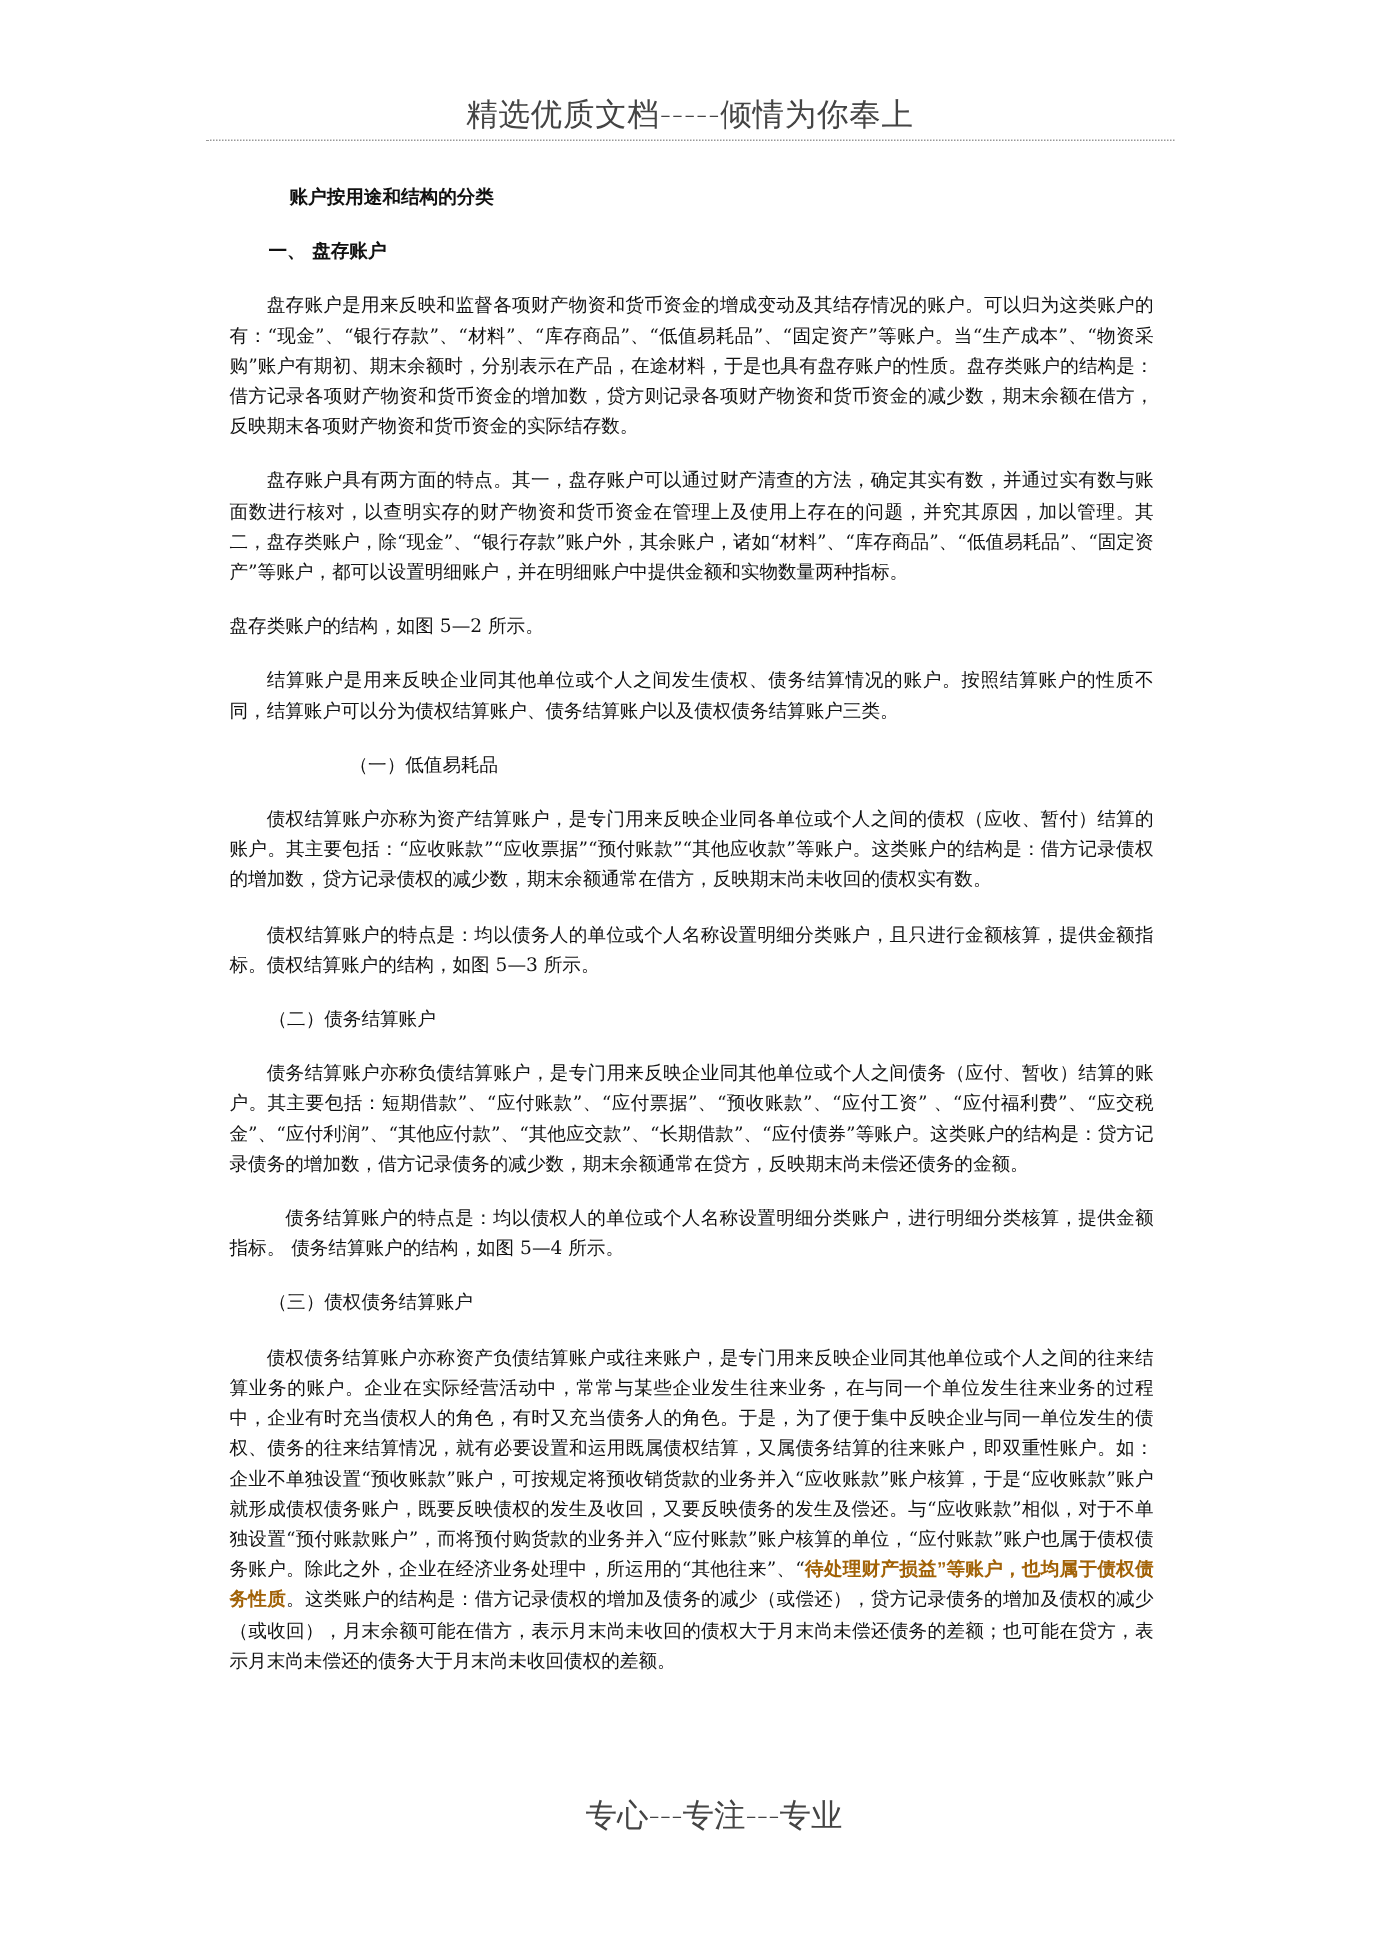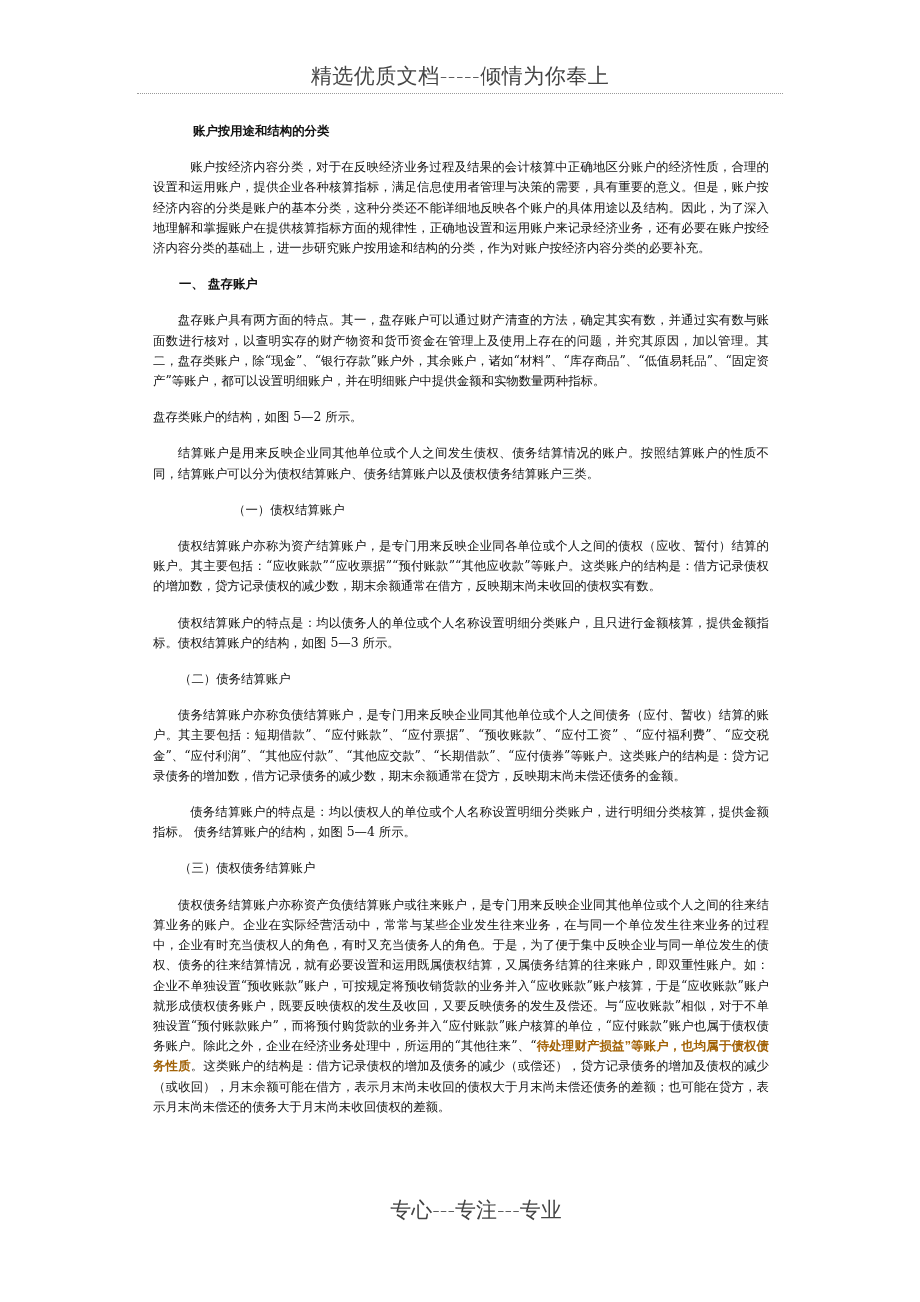--- a/index.html
+++ b/index.html
@@ -25,26 +25,26 @@
             font-weight: 300; color: #444; }
 </style>
 </head>
 <body>
 
 <div class="header">精选优质文档-----倾情为你奉上</div>
 <div class="header-rule"></div>
 
 <div class="content">
   <p class="title">账户按用途和结构的分类</p>
-  <p class="ind3">账户按经济内容分类，对于在反映经济业务过程及结果的会计核算中正确地区分账户的经济性质，合理的设置和运用账户，提供企业各种核算指标，满足信息使用者管理与决策的需要，具有重要的意义。但是，账户按经济内容的分类是账户的基本分类，这种分类还不能详细地反映各个账户的具体用途以及结构。因此，为了深入地理解和掌握账户在提供核算指标方面的规律性，正确地设置和运用账户来记录经济业务，还有必要在账户按经济内容分类的基础上，进一步研究账户按用途和结构的分类，作为对账户按经济内容分类的必要补充。</p>
   <p class="sec">一、  盘存账户</p>
+  <p class="ind2">盘存账户是用来反映和监督各项财产物资和货币资金的增成变动及其结存情况的账户。可以归为这类账户的有：“现金”、“银行存款”、“材料”、“库存商品”、“低值易耗品”、“固定资产”等账户。当“生产成本”、“物资采购”账户有期初、期末余额时，分别表示在产品，在途材料，于是也具有盘存账户的性质。盘存类账户的结构是：借方记录各项财产物资和货币资金的增加数，贷方则记录各项财产物资和货币资金的减少数，期末余额在借方，反映期末各项财产物资和货币资金的实际结存数。</p>
   <p class="ind2">盘存账户具有两方面的特点。其一，盘存账户可以通过财产清查的方法，确定其实有数，并通过实有数与账面数进行核对，以查明实存的财产物资和货币资金在管理上及使用上存在的问题，并究其原因，加以管理。其二，盘存类账户，除“现金”、“银行存款”账户外，其余账户，诸如“材料”、“库存商品”、“低值易耗品”、“固定资产”等账户，都可以设置明细账户，并在明细账户中提供金额和实物数量两种指标。</p>
   <p>盘存类账户的结构，如图 5—2 所示。</p>
   <p class="ind2">结算账户是用来反映企业同其他单位或个人之间发生债权、债务结算情况的账户。按照结算账户的性质不同，结算账户可以分为债权结算账户、债务结算账户以及债权债务结算账户三类。</p>
-  <p class="sub1">（一）债权结算账户</p>
+  <p class="sub1">（一）低值易耗品</p>
   <p class="ind2">债权结算账户亦称为资产结算账户，是专门用来反映企业同各单位或个人之间的债权（应收、暂付）结算的账户。其主要包括：“应收账款”“应收票据”“预付账款”“其他应收款”等账户。这类账户的结构是：借方记录债权的增加数，贷方记录债权的减少数，期末余额通常在借方，反映期末尚未收回的债权实有数。</p>
   <p class="ind2">债权结算账户的特点是：均以债务人的单位或个人名称设置明细分类账户，且只进行金额核算，提供金额指标。债权结算账户的结构，如图 5—3 所示。</p>
   <p class="sub2">（二）债务结算账户</p>
   <p class="ind2">债务结算账户亦称负债结算账户，是专门用来反映企业同其他单位或个人之间债务（应付、暂收）结算的账户。其主要包括：短期借款”、“应付账款”、“应付票据”、“预收账款”、“应付工资” 、“应付福利费”、“应交税金”、“应付利润”、“其他应付款”、“其他应交款”、“长期借款”、“应付债券”等账户。这类账户的结构是：贷方记录债务的增加数，借方记录债务的减少数，期末余额通常在贷方，反映期末尚未偿还债务的金额。</p>
   <p class="ind3">债务结算账户的特点是：均以债权人的单位或个人名称设置明细分类账户，进行明细分类核算，提供金额指标。 债务结算账户的结构，如图 5—4 所示。</p>
   <p class="sub2">（三）债权债务结算账户</p>
   <p class="ind2"><span>债权债务结算账户亦称资产负债结算账户或往来账户，是专门用来反映企业同其他单位或个人之间的往来结算业务的账户。企业在实际经营活动中，常常与某些企业发生往来业务，在与同一个单位发生往来业务的过程中，企业有时充当债权人的角色，有时又充当债务人的角色。于是，为了便于集中反映企业与同一单位发生的债权、债务的往来结算情况，就有必要设置和运用既属债权结算，又属债务结算的往来账户，即双重性账户。如：企业不单独设置“预收账款”账户，可按规定将预收销货款的业务并入“应收账款”账户核算，于是“应收账款”账户就形成债权债务账户，既要反映债权的发生及收回，又要反映债务的发生及偿还。与“应收账款”相似，对于不单独设置“预付账款账户”，而将预付购货款的业务并入“应付账款”账户核算的单位，“应付账款”账户也属于债权债务账户。除此之外，企业在经济业务处理中，所运用的“其他往来”、“</span><span class="red">待处理财产损益”等账户，也均属于债权债务性质</span><span>。这类账户的结构是：借方记录债权的增加及债务的减少（或偿还），贷方记录债务的增加及债权的减少（或收回），月末余额可能在借方，表示月末尚未收回的债权大于月末尚未偿还债务的差额；也可能在贷方，表示月末尚未偿还的债务大于月末尚未收回债权的差额。</span></p>
 </div>
 
 <div class="footer">专心---专注---专业</div>

